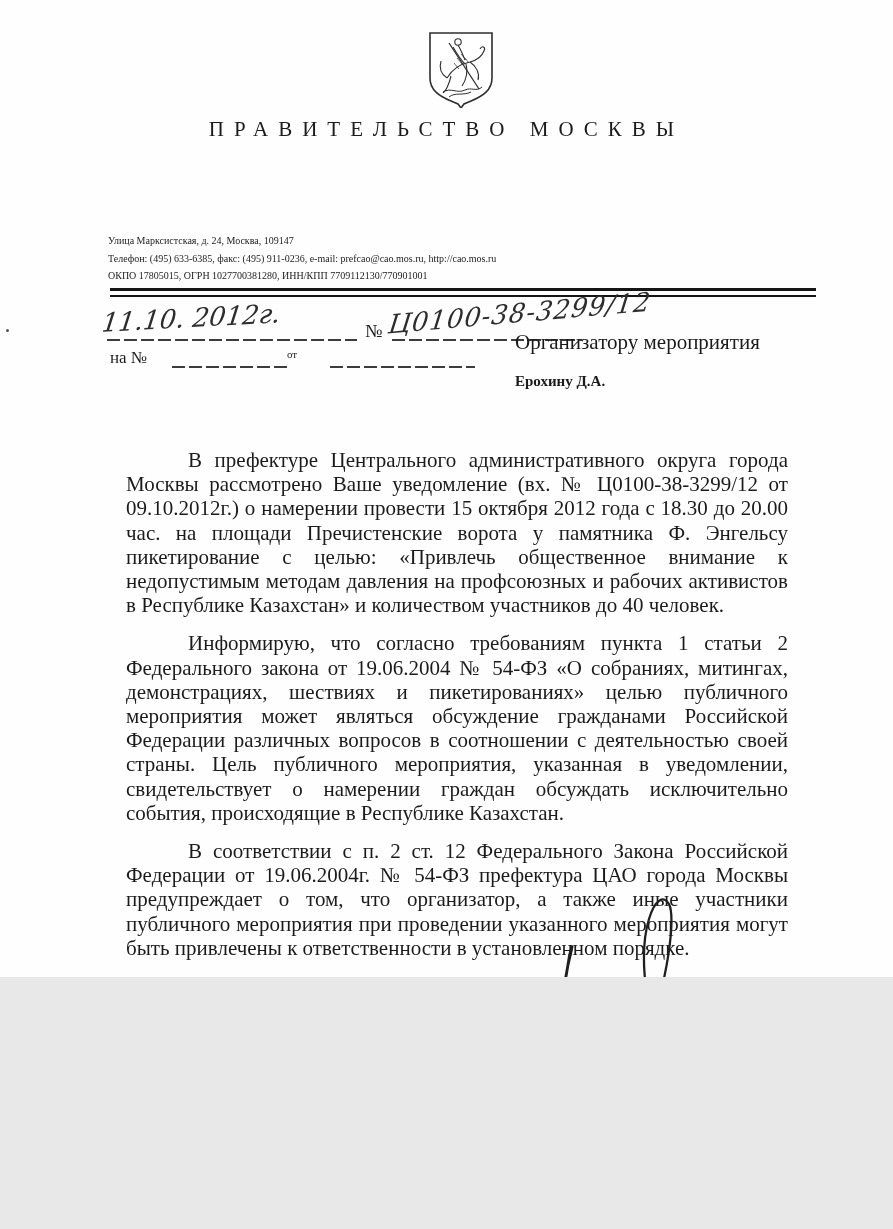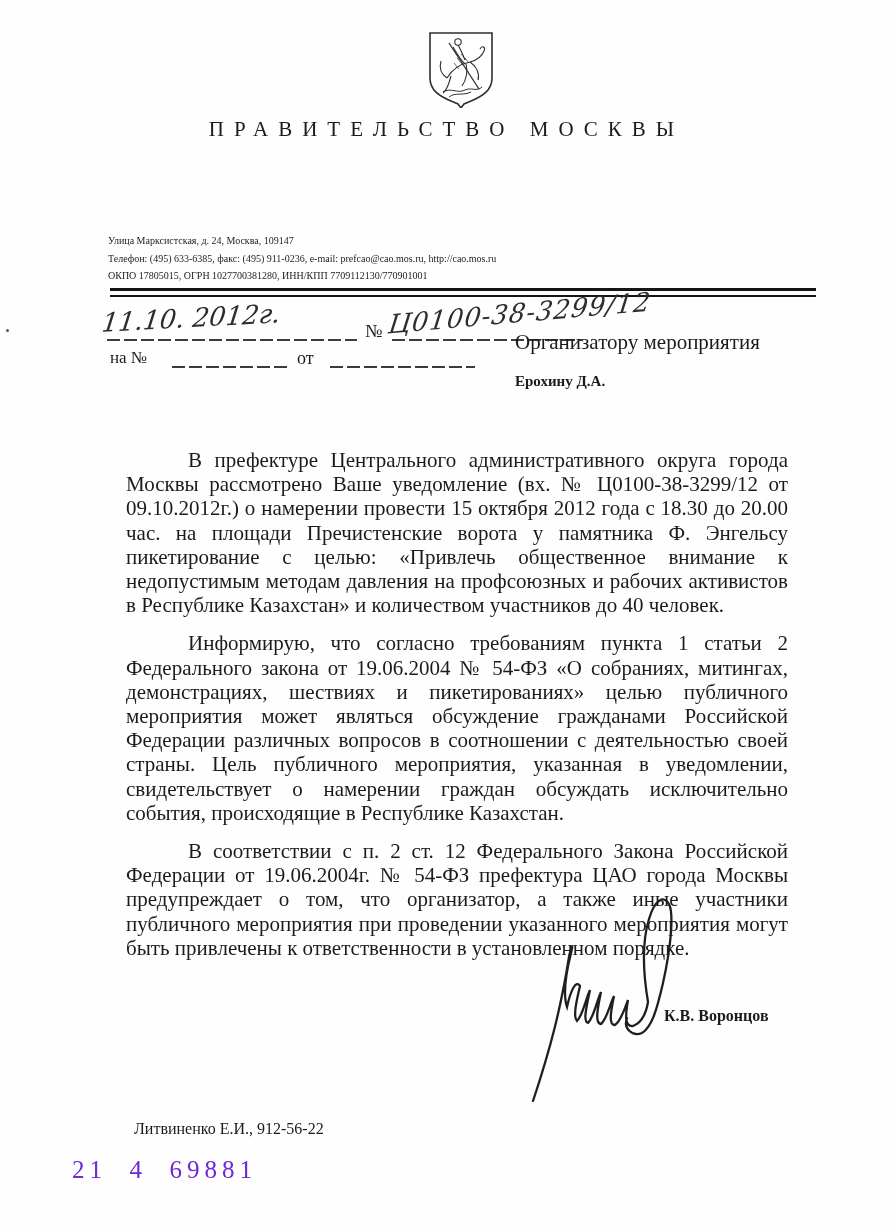--- a/index.html
+++ b/index.html
@@ -1,18 +1,18 @@
 <!DOCTYPE html>
 <html lang="ru"><head>
 <meta charset="utf-8">
 <style>
   html,body{margin:0;padding:0;background:#e8e8e8;}
   .page{
     position:relative;
-    width:893px;height:1229px;
+    width:893px;height:977px;
     margin:0 auto;
     background:#fefefe;
     font-family:"Liberation Serif","DejaVu Serif",serif;
     color:#1b1b1b;
     overflow:hidden;
   }
   .abs{position:absolute;}
   .centered{left:0;width:893px;text-align:center;}
   .hdr-gov{top:117px;font-size:21px;letter-spacing:10px;font-weight:normal;}
   .hdr-office{top:149px;font-size:28px;font-weight:bold;letter-spacing:9px;}
@@ -65,21 +65,21 @@
 
   <div class="abs hand hand-date">11.10. 2012г.</div>
   <div class="abs formline" style="left:107px;top:339px;width:250px;"></div>
 
   <div class="abs lbl" style="left:365px;top:321px;">№</div>
   <div class="abs hand hand-num">Ц0100-38-3299/12</div>
   <div class="abs formline" style="left:392px;top:339px;width:190px;"></div>
 
   <div class="abs lbl" style="left:110px;top:348px;font-size:17px;">на №</div>
   <div class="abs formline" style="left:172px;top:366px;width:118px;"></div>
-  <div class="abs lbl" style="left:297px;top:348px;font-size:18px;text-align:right;">от</div>
+  <div class="abs lbl" style="left:287px;top:348px;font-size:11px;text-align:right;">от</div>
   <div class="abs formline" style="left:330px;top:366px;width:145px;"></div>
 
   <div class="abs stray-dot"></div>
 
   <div class="abs recipient">
     <div>Организатору мероприятия</div>
     <div class="name">Ерохину Д.А.</div>
   </div>
 
   <div class="abs bodytext">

